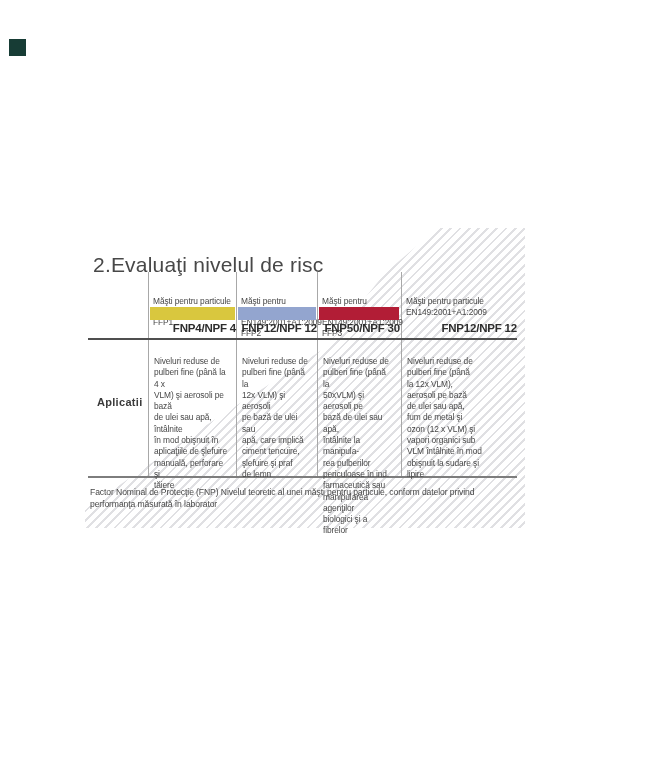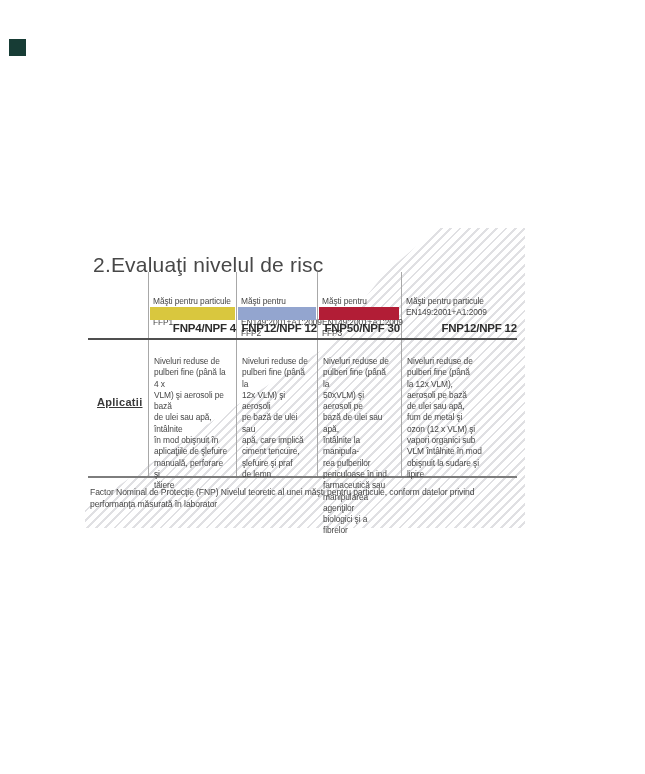--- a/index.html
+++ b/index.html
@@ -22,21 +22,21 @@
   .vl1{left:148px;} .vl2{left:236px;} .vl3{left:317px;} .vl4{left:401px;}
   .rule{position:absolute;left:88px;width:429px;height:2px;z-index:2;}
   .ruleA{top:338px;background:#4f4f4f;}
   .ruleB{top:476px;background:#7d7d7d;}
   .factor-label{
     position:absolute;left:90px;top:281px;width:58px;z-index:2;
     font-size:11px;line-height:13.5px;color:#3d3d3d;white-space:pre-line;
   }
   .aplicatii-label{
     position:absolute;left:97px;top:396px;z-index:2;
-    font-size:11px;font-weight:bold;color:#3a3a3a;letter-spacing:0.3px;text-decoration:underline;
+    font-size:11px;font-weight:bold;color:#3a3a3a;letter-spacing:0.3px;
   }
   .col{position:absolute;top:272px;height:206px;z-index:2;}
   .c0{left:150px;width:86px;}
   .c1{left:238px;width:79px;}
   .c2{left:319px;width:81px;}
   .c3{left:403px;width:114px;}
   .hdr{
     position:absolute;left:3px;top:3px;right:1px;
     font-size:8.4px;line-height:10.7px;color:#474747;white-space:pre-line;letter-spacing:-0.1px;margin-top:21px;
   }

